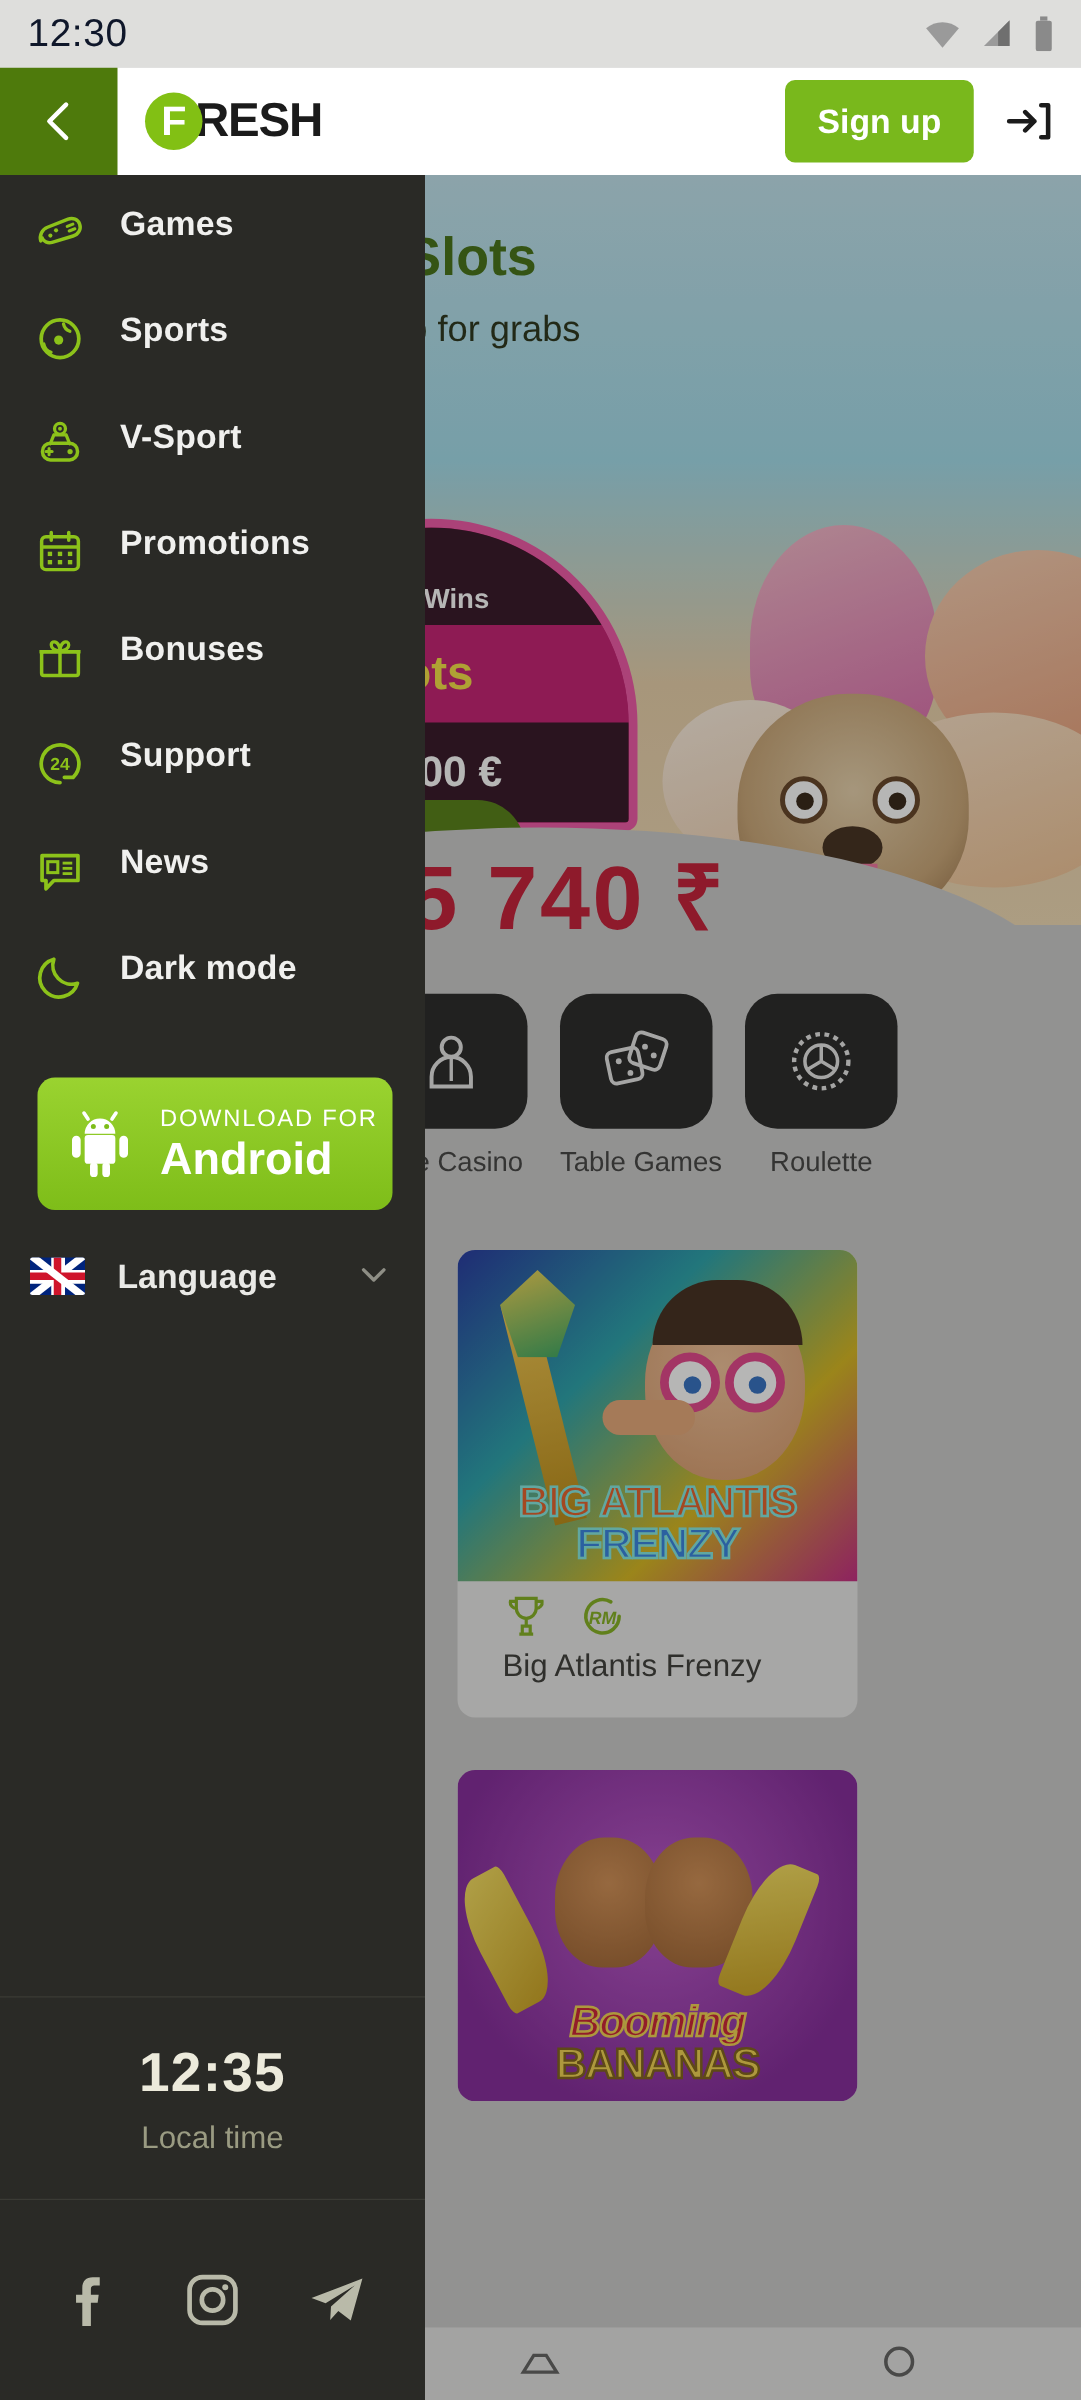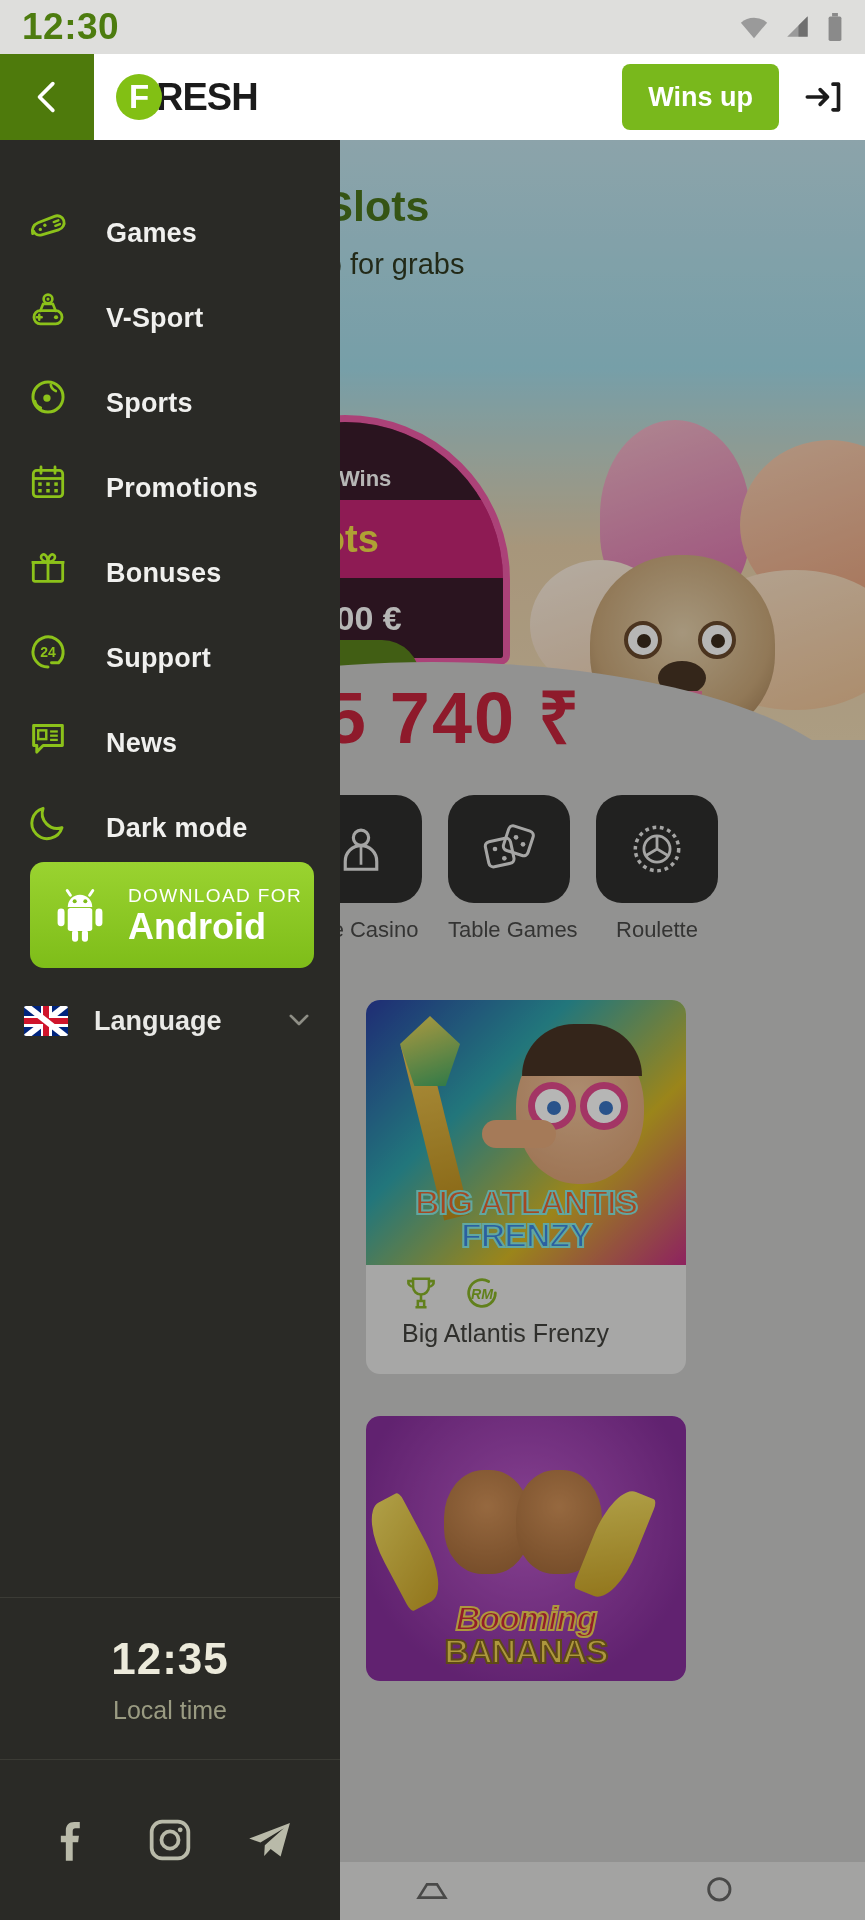--- a/index.html
+++ b/index.html
@@ -10,21 +10,21 @@
     overflow:hidden;
   }
   #root { position:relative; width:865px; height:1920px; overflow:hidden; }
 
   
   .statusbar {
     position:absolute; top:0; left:0; width:865px; height:54px;
     background:#dededc; display:flex; align-items:center;
     padding:0 22px; z-index:60;
   }
-  .status-clock { font-size:37px; color:#4d7c0f; letter-spacing:.5px;font-weight:bold; }
+  .status-clock { font-size:31px; color:#0f172a; letter-spacing:.5px; }
   .status-icons { margin-left:auto; display:flex; align-items:center; gap:14px; }
 
   
   .header {
     position:absolute; top:54px; left:0; width:865px; height:86px;
     background:#ffffff; display:flex; align-items:center; z-index:55;
   }
   .back-btn {
     width:94px; height:86px; background:#4e7a0c;
     display:flex; align-items:center; justify-content:center;
@@ -221,22 +221,22 @@
   }
 
   
   .drawer {
     position:absolute; top:140px; left:0; width:340px; height:1780px;
     background:#2a2a26; z-index:40;
     display:flex; flex-direction:column;
   }
   .nav-list { padding-top:24px; }
   .nav-item {
-    display:flex; align-items:flex-end; height:85px;
-    padding-left:26px; cursor:pointer;gap:10px;
+    display:flex; align-items:flex-start; height:85px;
+    padding-left:26px; cursor:pointer;
   }
   .nav-ico {
     width:44px; height:44px; flex:0 0 auto;
     display:flex; align-items:center; justify-content:center;
   }
   .nav-label {
     margin-left:26px; font-size:27px; font-weight:bold; color:#f0f0ee;
     letter-spacing:.2px;
   }
   .dl-btn {
@@ -311,21 +311,21 @@
   <div class="header">
     <div class="back-btn">
       <svg width="40" height="40" viewBox="0 0 24 24">
         <path d="M15.5 4 L7.5 12 L15.5 20" fill="none" stroke="#ffffff" stroke-width="2.2" stroke-linecap="round" stroke-linejoin="round"></path>
       </svg>
     </div>
     <div class="brand">
       <span class="brand-f">F</span>
       <span class="brand-rest">RESH</span>
     </div>
-    <button class="signup-btn">Wins up</button>
+    <button class="signup-btn">Sign up</button>
     <div class="login-icon">
       <svg width="44" height="44" viewBox="0 0 24 24">
         <path d="M4 12 H15 M11 8 L15 12 L11 16" fill="none" stroke="#1b1b1b" stroke-width="2" stroke-linecap="round" stroke-linejoin="round"></path>
         <path d="M18 5 H21 V19 H18" fill="none" stroke="#1b1b1b" stroke-width="2" stroke-linecap="round" stroke-linejoin="round"></path>
       </svg>
     </div>
   </div>
 
   <div class="page-bg">
 
@@ -470,41 +470,41 @@
             <circle cx="10.2" cy="11" r=".95" fill="#8cc21a"></circle>
             <path d="M15.3 9.2 l2.6-1 M16.2 11.3 l2.6-1" stroke="#8cc21a" stroke-width="1.4" stroke-linecap="round"></path>
           </svg>
         </span>
         <span class="nav-label">Games</span>
       </div>
 
       <div class="nav-item">
         <span class="nav-ico">
           <svg width="42" height="42" viewBox="0 0 24 24">
+            <circle cx="12" cy="12" r="8.6" fill="none" stroke="#8cc21a" stroke-width="1.7"></circle>
+            <circle cx="11.4" cy="12.6" r="2.1" fill="#8cc21a"></circle>
+            <path d="M13.6 5.2 a4.6 4.6 0 0 0 2.9 3.4" fill="none" stroke="#8cc21a" stroke-width="1.5" stroke-linecap="round"></path>
+            <path d="M4.6 14.4 a5 5 0 0 0 3.3 3.8" fill="none" stroke="#8cc21a" stroke-width="1.5" stroke-linecap="round"></path>
+          </svg>
+        </span>
+        <span class="nav-label">Sports</span>
+      </div>
+
+      <div class="nav-item">
+        <span class="nav-ico">
+          <svg width="42" height="42" viewBox="0 0 24 24">
             <circle cx="12" cy="4.6" r="2.5" fill="none" stroke="#8cc21a" stroke-width="1.5"></circle>
             <circle cx="12" cy="4.6" r=".9" fill="#8cc21a"></circle>
             <path d="M9.2 7.4 h5.6 M9.2 7.4 l-1.6 4 M14.8 7.4 l1.6 4" stroke="#8cc21a" stroke-width="1.5" stroke-linecap="round"></path>
             <rect x="4" y="11.2" width="16" height="7.6" rx="3.6" fill="none" stroke="#8cc21a" stroke-width="1.6"></rect>
             <path d="M7 13.6 v2.8 M5.6 15 h2.8" stroke="#8cc21a" stroke-width="1.4" stroke-linecap="round"></path>
             <circle cx="16.6" cy="15" r="1.2" fill="#8cc21a"></circle>
           </svg>
         </span>
         <span class="nav-label">V-Sport</span>
-      </div>
-
-      <div class="nav-item">
-        <span class="nav-ico">
-          <svg width="42" height="42" viewBox="0 0 24 24">
-            <circle cx="12" cy="12" r="8.6" fill="none" stroke="#8cc21a" stroke-width="1.7"></circle>
-            <circle cx="11.4" cy="12.6" r="2.1" fill="#8cc21a"></circle>
-            <path d="M13.6 5.2 a4.6 4.6 0 0 0 2.9 3.4" fill="none" stroke="#8cc21a" stroke-width="1.5" stroke-linecap="round"></path>
-            <path d="M4.6 14.4 a5 5 0 0 0 3.3 3.8" fill="none" stroke="#8cc21a" stroke-width="1.5" stroke-linecap="round"></path>
-          </svg>
-        </span>
-        <span class="nav-label">Sports</span>
       </div>
 
       <div class="nav-item">
         <span class="nav-ico">
           <svg width="42" height="42" viewBox="0 0 24 24">
             <rect x="3.6" y="5.4" width="16.8" height="15" rx="2" fill="none" stroke="#8cc21a" stroke-width="1.6"></rect>
             <path d="M3.6 10 h16.8" stroke="#8cc21a" stroke-width="1.6"></path>
             <path d="M8 3.4 v3.6 M16 3.4 v3.6" stroke="#8cc21a" stroke-width="1.6" stroke-linecap="round"></path>
             <g fill="#8cc21a">
               <rect x="6.4" y="12.2" width="2" height="2"></rect>

